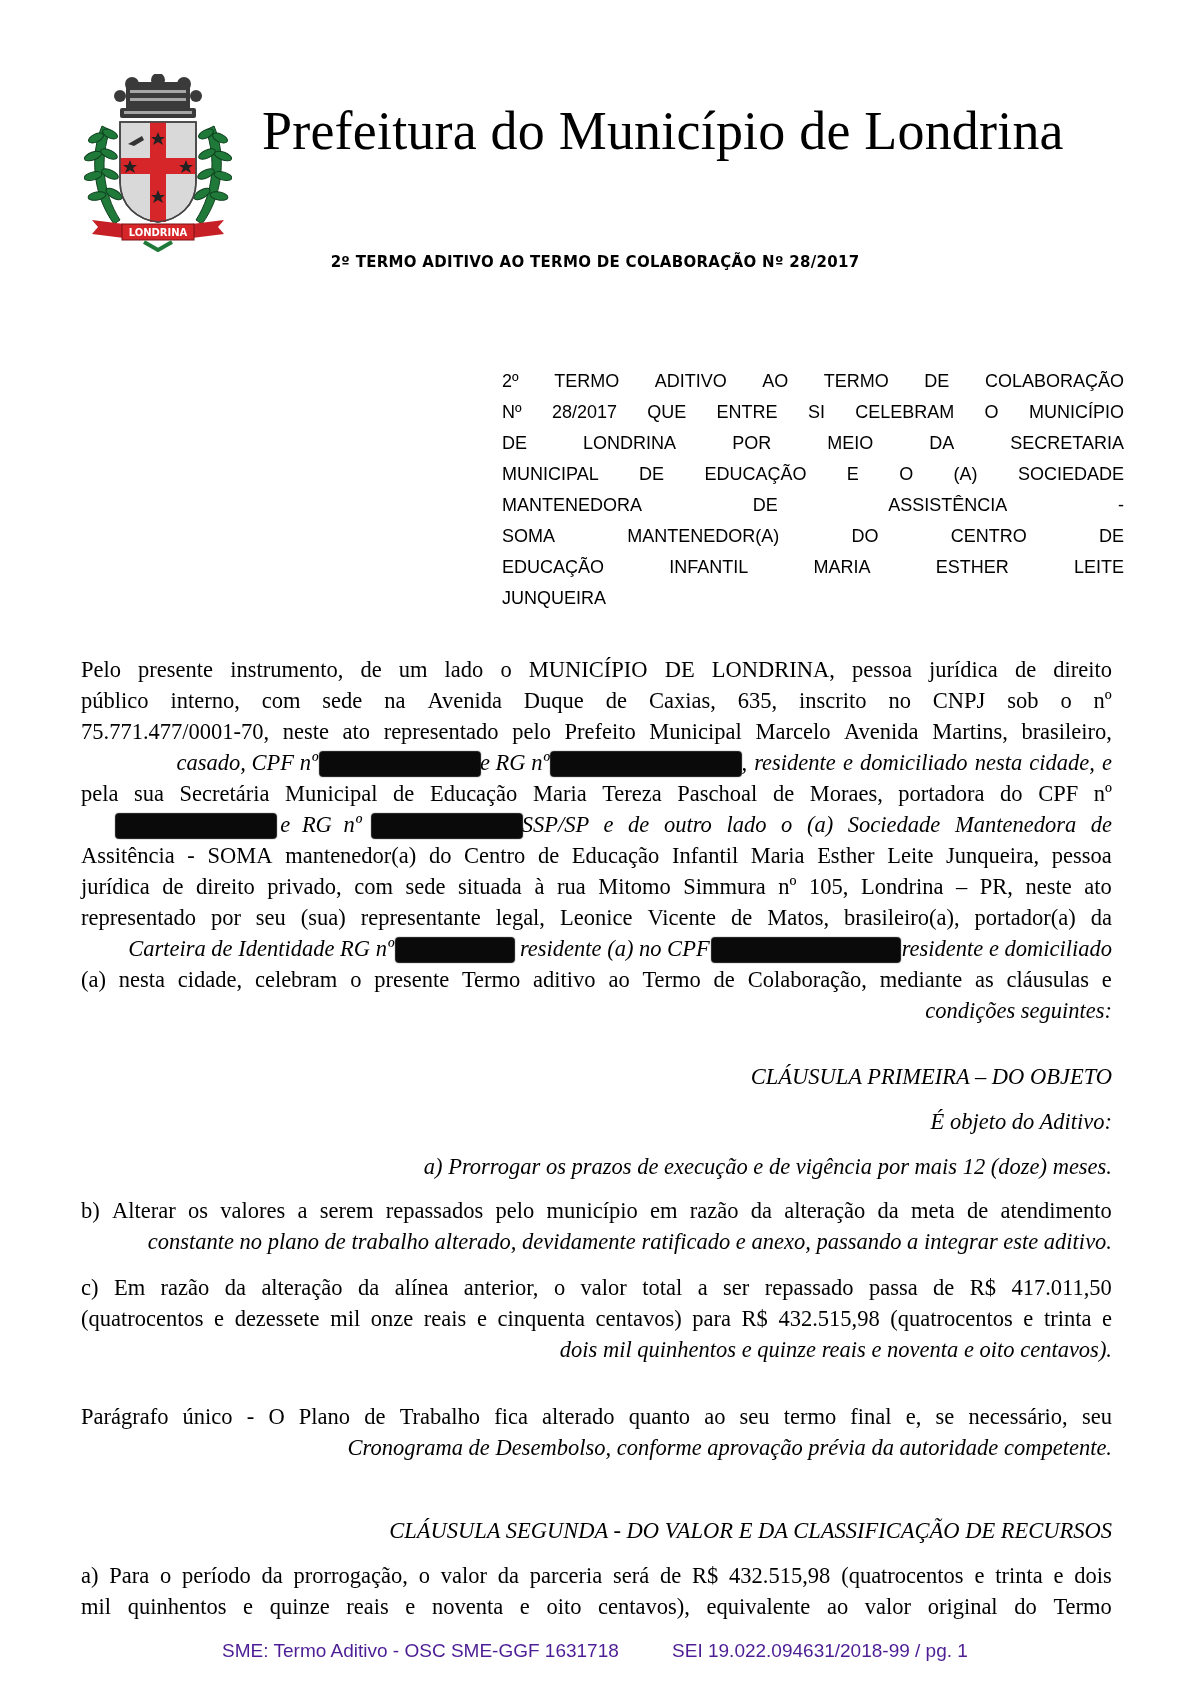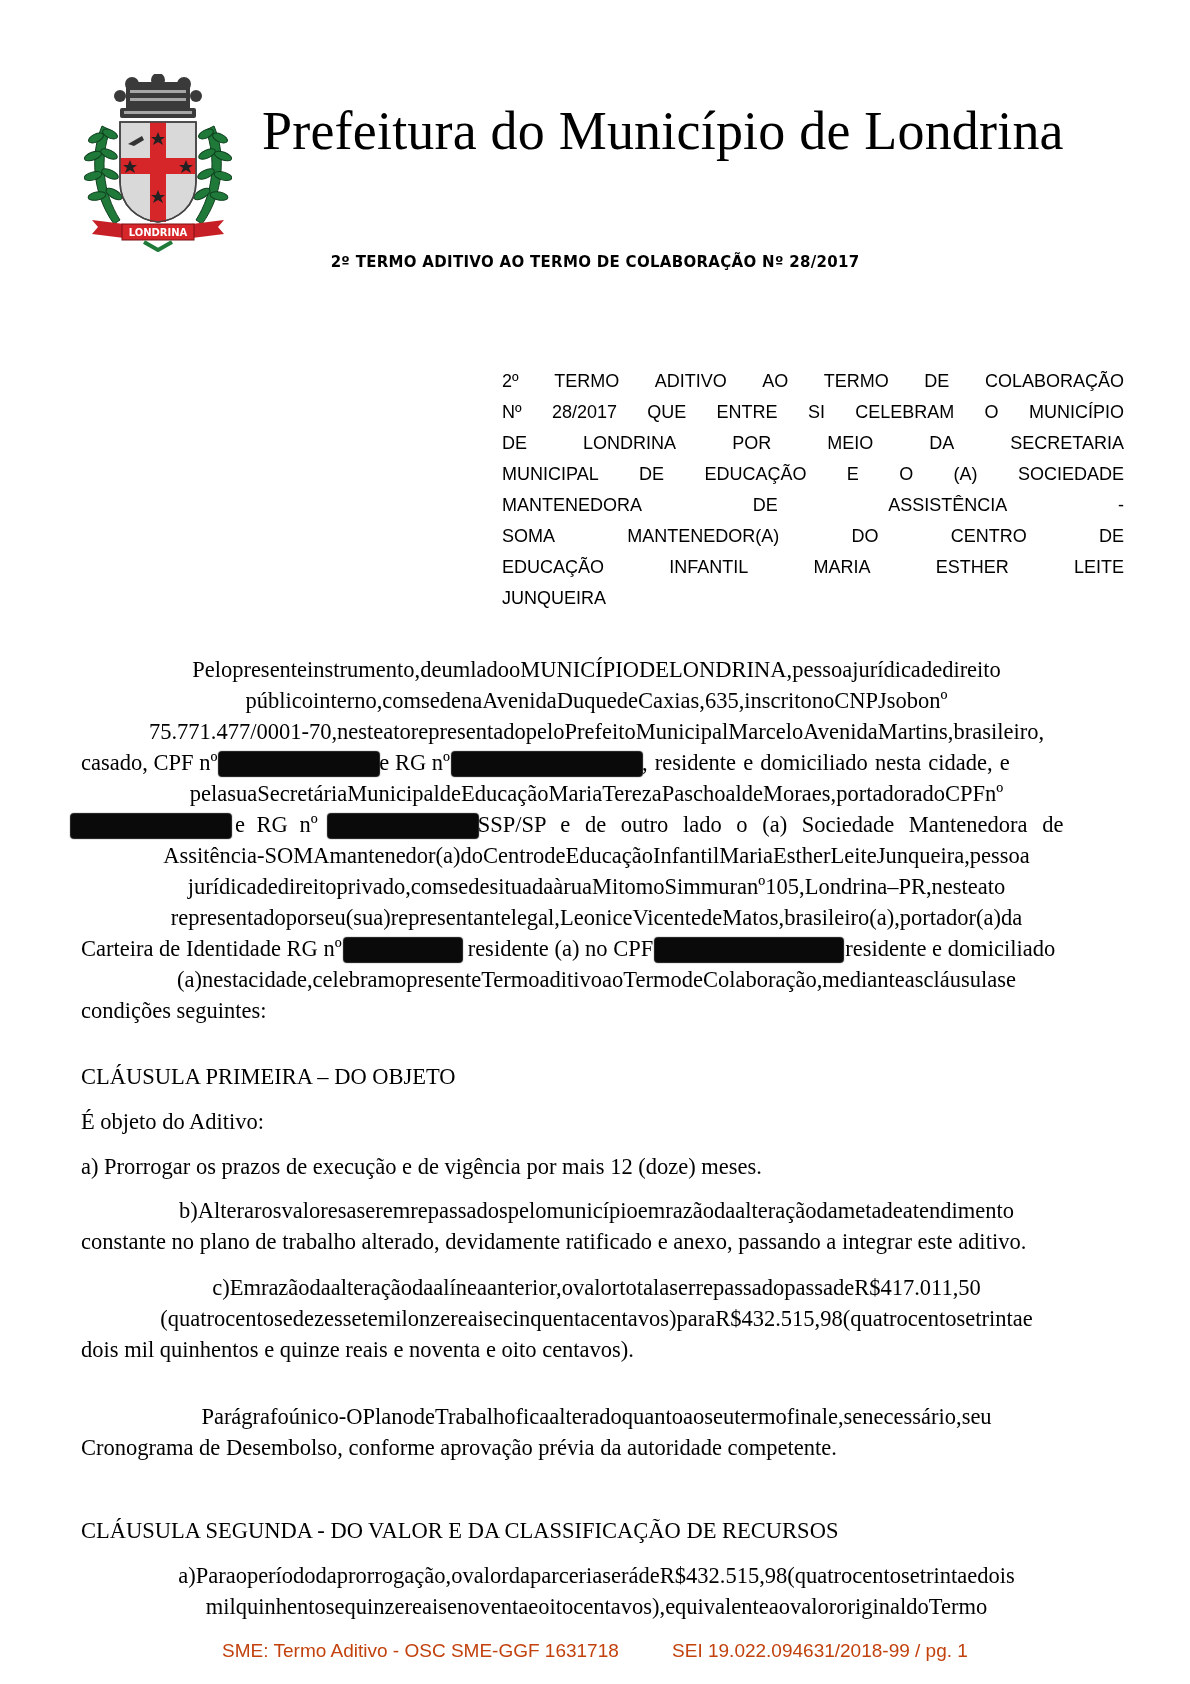--- a/index.html
+++ b/index.html
@@ -13,26 +13,26 @@
 
     .doc-heading { position: absolute; left: 0; width: 1190px; top: 248px; text-align: center; font-family: "DejaVu Sans", sans-serif; font-weight: bold; font-size: 15px; line-height: 28px; letter-spacing: 0.3px; }
 
     
     .summary { position: absolute; left: 502px; top: 330px; width: 622px; font-family: "Liberation Sans", sans-serif; font-size: 18px; margin-top: 36px; }
     .summary .ln { height: 31px; line-height: 31px; white-space: nowrap; display: flex; justify-content: space-between; }
     .summary .ln.last { justify-content: flex-start; }
 
     
     .body { font-family: "Liberation Serif", serif; font-size: 22.5px; color: #000; }
-    .line { position: absolute; left: 81px; width: 1031px; height: 30px; line-height: 30px; white-space: nowrap; display: flex; justify-content: center; align-items: center; }
-    .line.left { justify-content: flex-start; }
+    .line { position: absolute; left: 81px; width: 1031px; height: 30px; line-height: 30px; white-space: nowrap; display: flex; justify-content: space-between; align-items: center; }
+    .line.left { justify-content: flex-end; font-style: italic; }
     .line.left > span + span { margin-left: 0; }
     .redact { display: inline-block; height: 24px; background: #0a0a0a; border-radius: 3px; vertical-align: middle; box-shadow: 0 0 1px 1px #111; position: relative; top: 1px; }
 
-    .footer { position: absolute; left: 0; width: 1190px; top: 1640px; text-align: center; font-family: "Liberation Sans", sans-serif; font-size: 19px; color: #c2410c; white-space: nowrap; }
+    .footer { position: absolute; left: 0; width: 1190px; top: 1640px; text-align: center; font-family: "Liberation Sans", sans-serif; font-size: 19px; color: #4c1d95; white-space: nowrap; }
     .footer span + span { margin-left: 48px; }
   </style>
 </head>
 <body>
 
 <div class="page">
 
   <div class="logo">
     <svg width="148" height="178" viewBox="0 0 148 178" xmlns="http://www.w3.org/2000/svg">
 

